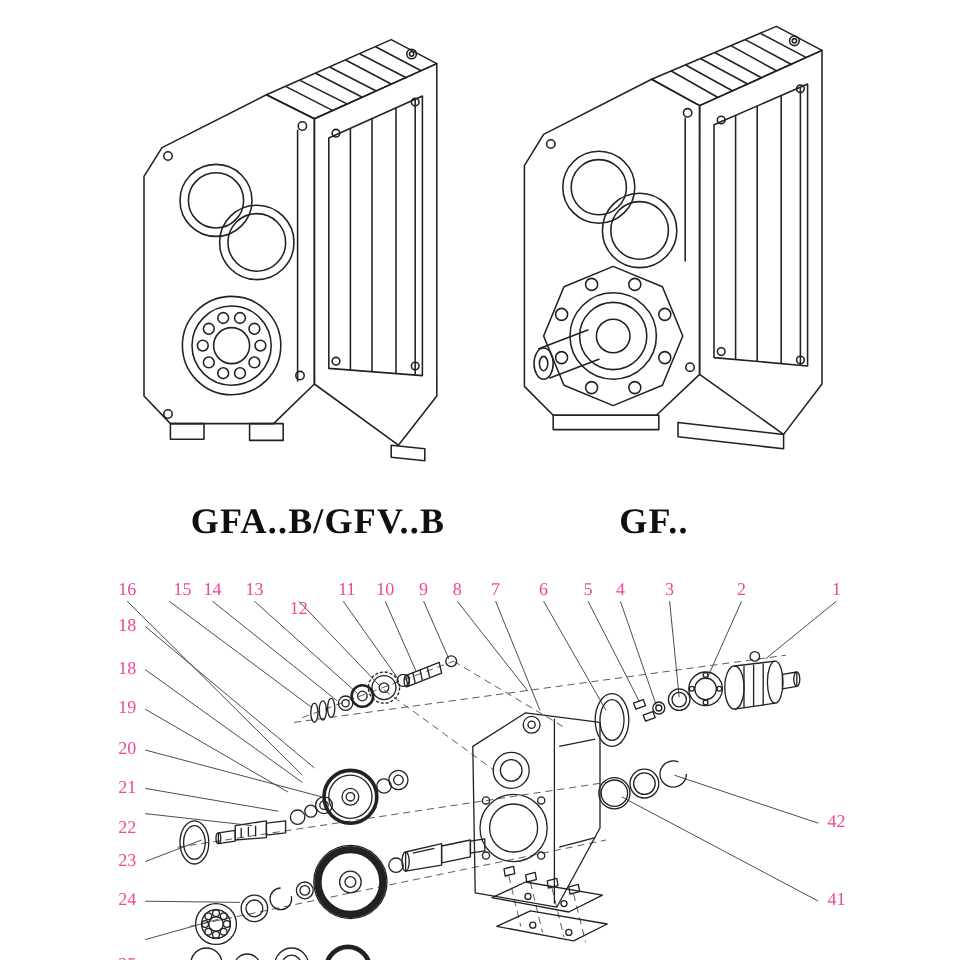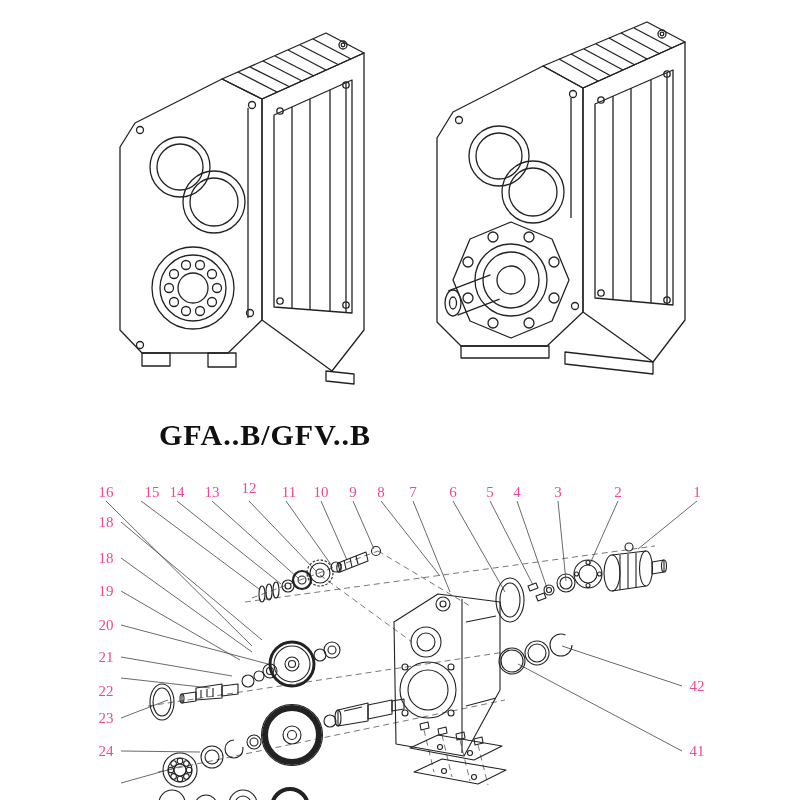--- a/index.html
+++ b/index.html
@@ -140,20 +140,21 @@
           <circle cx="186" cy="293" r="3.2"></circle>
       </g>
       <g>
         <polygon points="46,346 134,346 134,358 46,358"></polygon>
         <polygon points="150,352 238,362 238,374 150,364"></polygon>
       </g>
     </g>
   </svg>
 
   <div class="model-label" style="left:135px;top:418px;width:260px">GFA..B/GFV..B</div>
+  <div class="model-label" style="left:455px;top:418px;width:180px">GF..</div>
 
   <svg class="drawing" style="left:0;top:0" width="800" height="800" viewBox="0 0 800 800">
 
     <g stroke="#444" stroke-width="0.8">
       <line x1="106" y1="501" x2="252" y2="646"></line>
       <line x1="141" y1="501" x2="259" y2="589"></line>
       <line x1="177" y1="501" x2="281" y2="584"></line>
       <line x1="212" y1="501" x2="298" y2="578"></line>
       <line x1="249" y1="501" x2="316" y2="571"></line>
       <line x1="286" y1="501" x2="332" y2="566"></line>
@@ -343,21 +344,21 @@
         <circle cx="290" cy="807" r="18" stroke-width="4"></circle>
       </g>
     </g>
   </svg>
 
   <div id="callout-layer">
       <span class="callout" style="left: 106px; top: 492px;">16</span>
       <span class="callout" style="left: 152px; top: 492px;">15</span>
       <span class="callout" style="left: 177px; top: 492px;">14</span>
       <span class="callout" style="left: 212px; top: 492px;">13</span>
-      <span class="callout" style="left: 249px; top: 488px;">12</span>
+      <span class="callout" style="left: 249px; top: 508px;">12</span>
       <span class="callout" style="left: 289px; top: 492px;">11</span>
       <span class="callout" style="left: 321px; top: 492px;">10</span>
       <span class="callout" style="left: 353px; top: 492px;">9</span>
       <span class="callout" style="left: 381px; top: 492px;">8</span>
       <span class="callout" style="left: 413px; top: 492px;">7</span>
       <span class="callout" style="left: 453px; top: 492px;">6</span>
       <span class="callout" style="left: 490px; top: 492px;">5</span>
       <span class="callout" style="left: 517px; top: 492px;">4</span>
       <span class="callout" style="left: 558px; top: 492px;">3</span>
       <span class="callout" style="left: 618px; top: 492px;">2</span>

